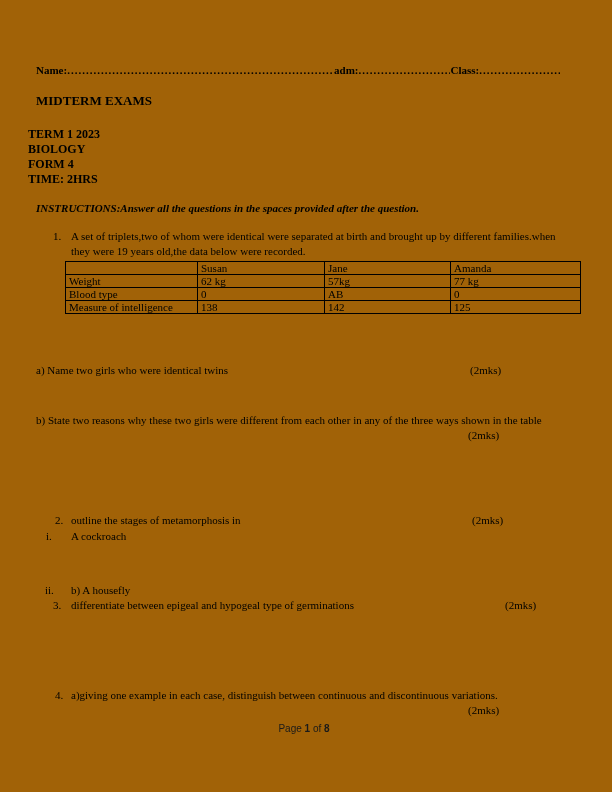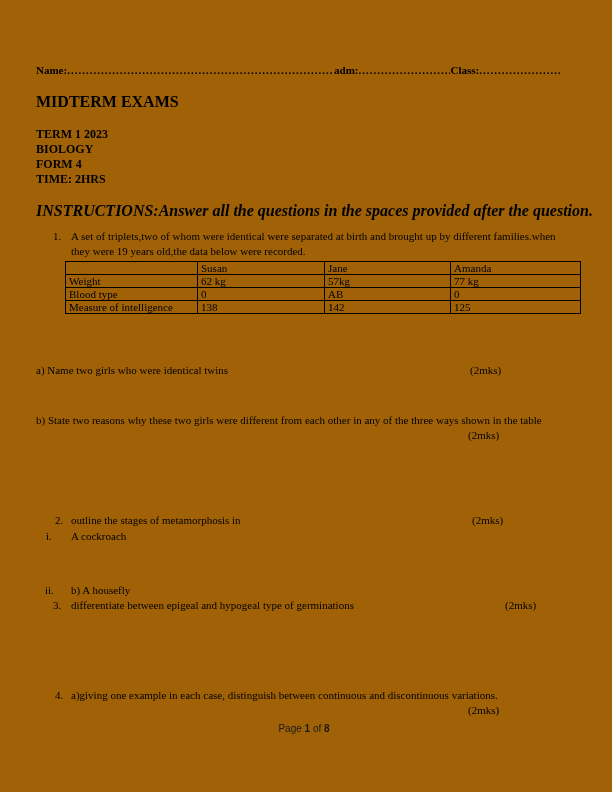--- a/index.html
+++ b/index.html
@@ -16,26 +16,26 @@
   .abs { position: absolute; }
 
   
   .hdr-line {
     left: 36px; top: 64px; width: 524px;
     display: flex; align-items: baseline;
     font-weight: bold; font-size: 11px; white-space: nowrap;
   }
   .dots { overflow: hidden; white-space: nowrap; letter-spacing: 1px; }
 
-  .title { left: 36px; top: 93px; font-size: 16px; font-weight: bold; }
+  .title { left: 36px; top: 93px; font-size: 13px; font-weight: bold; }
 
-  .meta { left: 36px; top: 127px; font-size: 12px; font-weight: bold; line-height: 15px; }
+  .meta { left: 28px; top: 127px; font-size: 12px; font-weight: bold; line-height: 15px; }
   .meta div { height: 15px; }
 
-  .instructions { left: 36px; top: 202px; font-weight: bold; font-style: italic; font-size: 16px; }
+  .instructions { left: 36px; top: 202px; font-weight: bold; font-style: italic; font-size: 11px; }
 
   .qrow { left: 36px; width: 524px; line-height: 15px; }
   .qnum { position: absolute; }
   .qtext { display: block; margin-left: 35px; }
   .qtext-flush { display: block; }
   .marks { position: absolute; }
 
   table.data {
     border-collapse: collapse;
     font-size: 11px;

